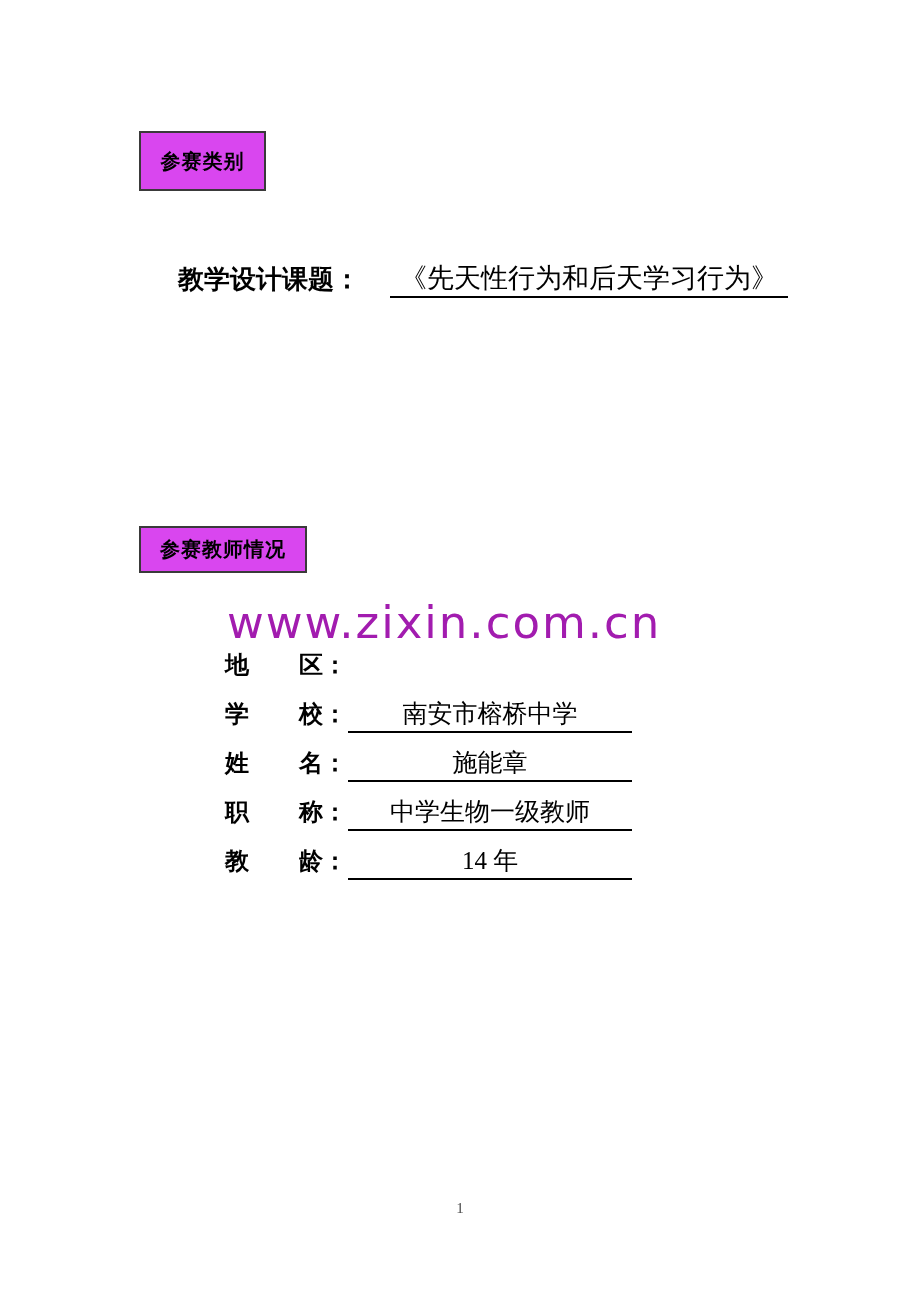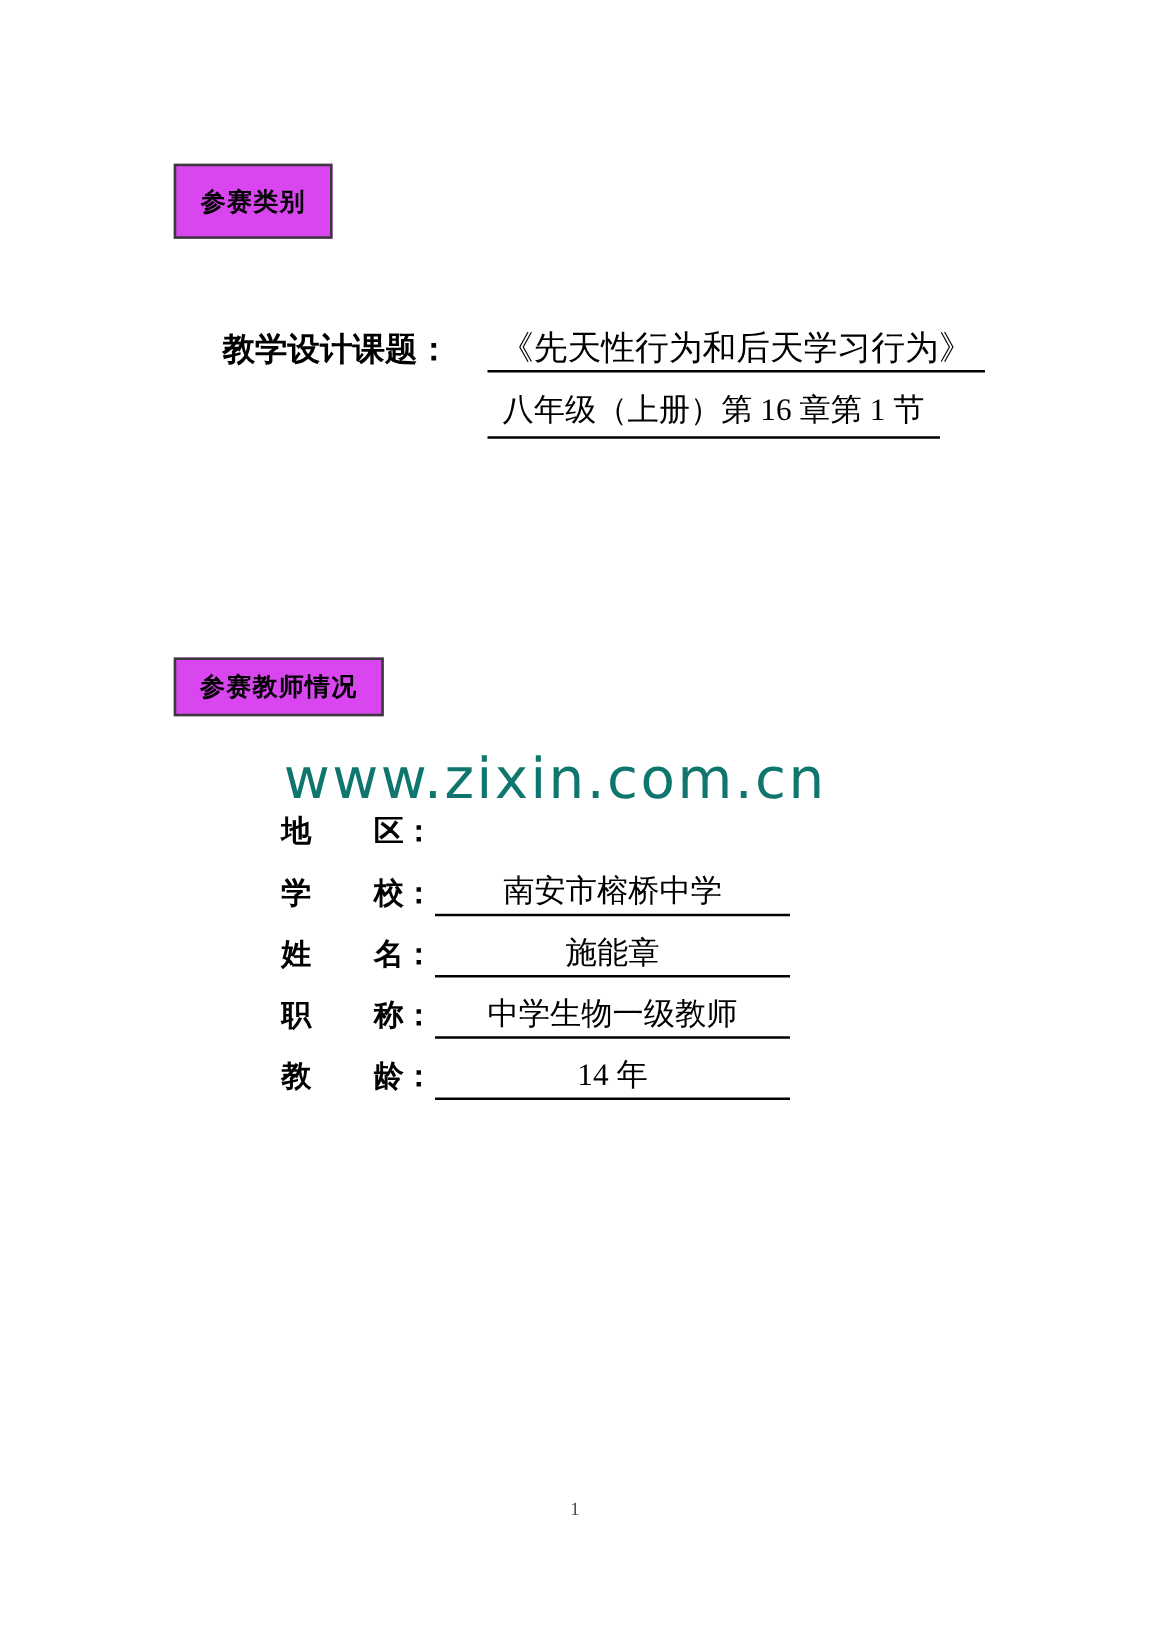--- a/index.html
+++ b/index.html
@@ -74,21 +74,21 @@
   }
 
   
   .watermark {
     position: absolute;
     left: 227px;
     top: 596px;
     font-family: "DejaVu Sans", sans-serif;
     font-size: 45px;
     letter-spacing: 2px;
-    color: #0f766e;
+    color: #a21caf;
     white-space: nowrap;
     pointer-events: none;
   }
 
   
   .form-row {
     position: absolute;
     left: 225px;
     width: 410px;
     height: 38px;
@@ -145,23 +145,20 @@
 
   <div class="frame-box box-category">
     <span class="box-text">参赛类别</span>
   </div>
 
   <div class="title-line1">
     <span class="title-label">教学设计课题：</span>
     <span class="title-course">《先天性行为和后天学习行为》</span>
   </div>
 
-  <div class="title-line2">
-    <span class="title-subtitle">八年级（上册）第 16 章第 1 节</span>
-  </div>
 
   <div class="frame-box box-teacher">
     <span class="box-text">参赛教师情况</span>
   </div>
 
   <div class="watermark">www.zixin.com.cn</div>
 
   <div class="form-row row-0">
     <span class="form-label">
       <span>地</span>

